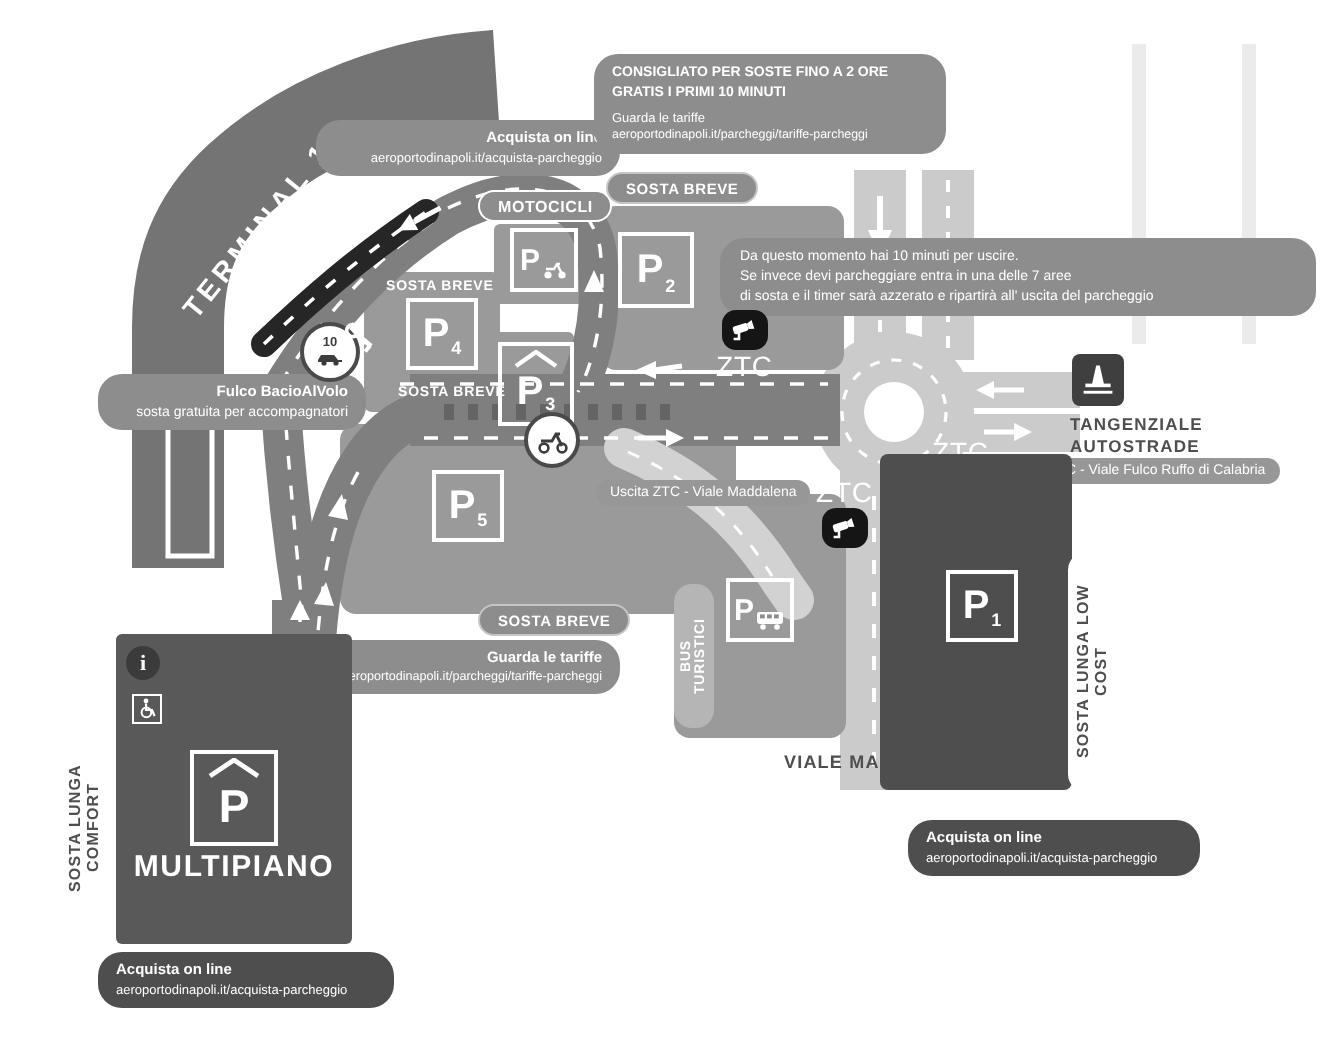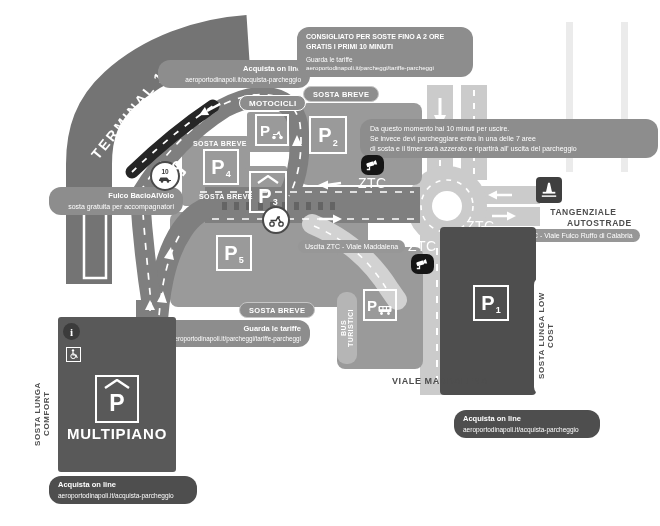--- a/index.html
+++ b/index.html
@@ -37,21 +37,21 @@
 
   .ztcwrap{position:absolute;text-align:center;}
   .ztcbox{width:23px;height:20px;background:#151515;border-radius:7px;display:flex;
           align-items:center;justify-content:center;margin:0 auto;}
   .ztclabel{color:#fff;font-weight:normal;font-size:14px;letter-spacing:.4px;}
 
   .darkblock{position:absolute;background:#4e4e4e;border-radius:4px;}
   .mpblock{position:absolute;background:#595959;border-radius:3px;}
   .mptitle{position:absolute;left:0;width:100%;text-align:center;color:#fff;font-weight:bold;
            font-size:15px;letter-spacing:.8px;}
-  .roadname{position:absolute;color:#4e4e4e;font-weight:bold;font-size:9px;letter-spacing:.6px;white-space:nowrap;text-align:center;}
+  .roadname{position:absolute;color:#4e4e4e;font-weight:bold;font-size:9px;letter-spacing:.6px;white-space:nowrap;}
   .terminal-label{position:absolute;color:#fff;font-weight:bold;font-size:14px;letter-spacing:2.5px;
                   transform:rotate(-51deg);transform-origin:0 0;white-space:nowrap;}
   .circicon{position:absolute;background:#fff;border:2px solid #4a4a4a;border-radius:50%;
             display:flex;align-items:center;justify-content:center;box-sizing:border-box;}
   .hwicon{position:absolute;background:#3f3f3f;border-radius:4px;display:flex;align-items:center;justify-content:center;}
   .infoicon{position:absolute;background:#3b3b3b;color:#fff;border-radius:50%;width:17px;height:17px;
             display:flex;align-items:center;justify-content:center;font-weight:bold;font-size:11px;
             font-family:"Liberation Serif","DejaVu Serif",serif;}
   .wcicon{position:absolute;border:1.5px solid #fff;width:15px;height:15px;display:flex;
           align-items:center;justify-content:center;box-sizing:border-box;}
@@ -282,21 +282,21 @@
 
   <div class="hwicon" style="left:536px;top:177px;width:26px;height:26px;">
     <svg width="18" height="18" viewBox="0 0 20 20">
       <polygon points="9,2 11,2 13.5,13 6.5,13" fill="#fff"></polygon>
       <rect x="3" y="12" width="14" height="2" fill="#fff"></rect>
       <rect x="2" y="16" width="16" height="1.6" fill="#fff"></rect>
     </svg>
   </div>
   <div class="roadname" style="left:535px;top:207px;font-size:8.5px;line-height:1.25;">
     <span style="display:block;">TANGENZIALE</span>
-    <span style="display:block;margin-left:32px;">AUTOSTRADE</span>
+    <span style="display:block;">AUTOSTRADE</span>
   </div>
 
   <div class="darkblock" style="left:440px;top:227px;width:96px;height:168px;">
     <div class="psign" style="left:33px;top:58px;width:36px;height:36px;">
       <span class="L">P</span>
       <span class="sub">1</span>
     </div>
   </div>
   <div class="vpill" style="left:534px;top:276px;height:120px;">SOSTA LUNGA  LOW COST</div>
 

